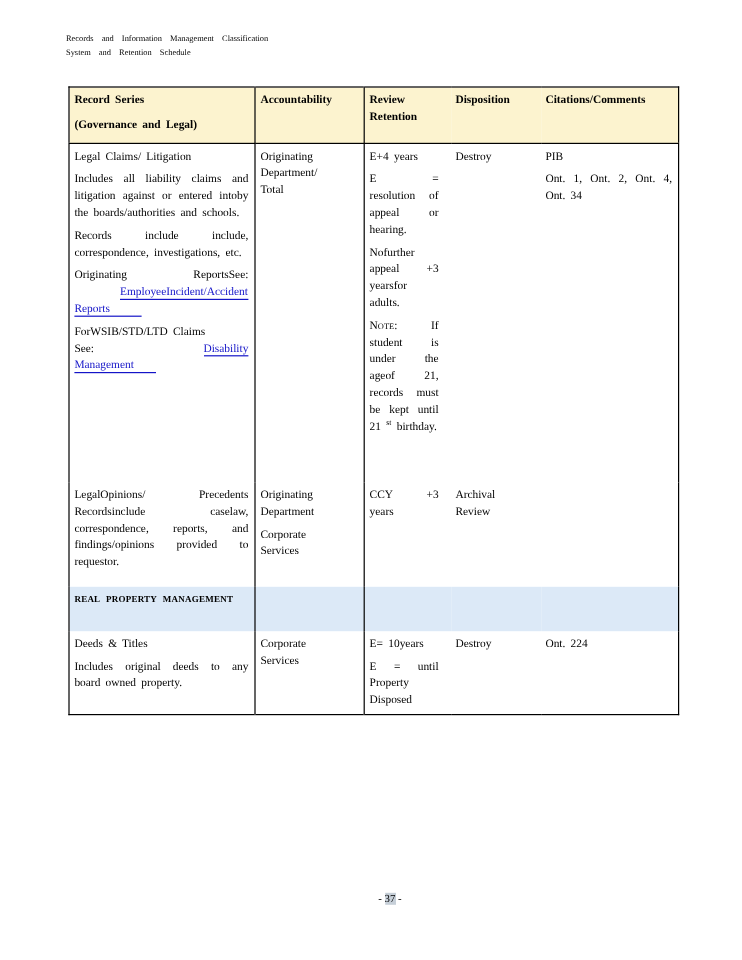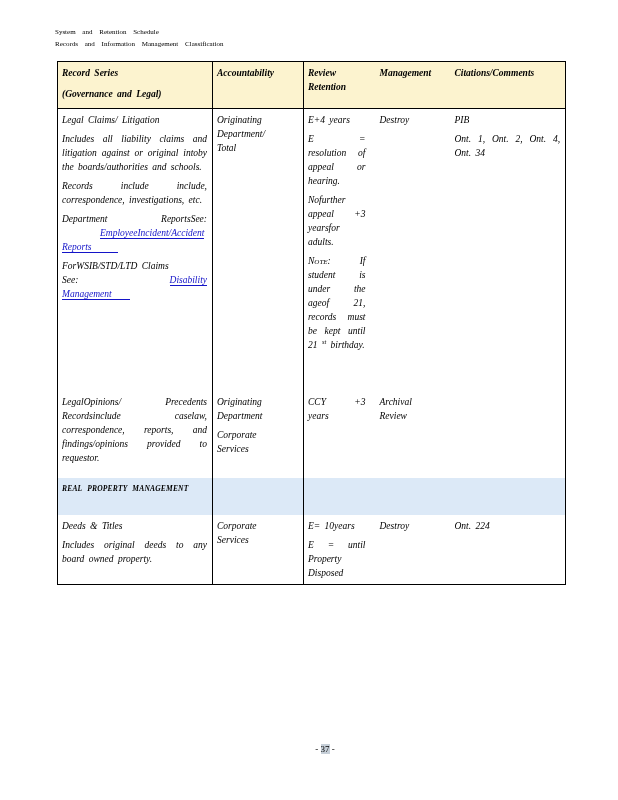--- a/index.html
+++ b/index.html
@@ -13,24 +13,23 @@
   html,body{ background:#ffffff; }
   body{
     width:618px; height:800px; position:relative; overflow:hidden;
     font-family:"Liberation Serif","DejaVu Serif",serif; color:#000;
   }
   .doc-header{
     position:absolute; left:55px; top:26px; width:220px;
     font-size:7px; line-height:12px; word-spacing:5px; white-space:nowrap;
   }
   .rms-table{
-    position:absolute; left:57px; top:61px; width:508px;
+    position:absolute; left:57px; top:72px; width:508px;
     border-collapse:collapse; table-layout:fixed;
     border:1.5px solid var(--border);
-    font-style:italic;
   }
   .rms-table th, .rms-table td{
     vertical-align:top; text-align:left;
     font-size:9.5px; line-height:14px; word-spacing:2px;
     padding:4px 5px 4px 4px;
   }
   th.c1, td.c1{ border-right:1.5px solid var(--border); }
   th.c2, td.c2{ border-right:1.5px solid var(--border); }
   thead th{
     background:var(--section-header-bg, var(--header-bg));
@@ -66,22 +65,22 @@
     text-align:center; font-size:9px;
   }
   .page-field{ background:var(--page-field-bg); }
 </style>
 </head>
 <body>
 
 <div class="page">
 
   <header class="doc-header">
+    <div>Records and Information Management Classification</div>
     <div>System and Retention Schedule</div>
-    <div>Records and Information Management Classification</div>
   </header>
 
   <table class="rms-table">
     <colgroup>
       <col style="width:155px">
         <col style="width:91px">
         <col style="width:72px">
         <col style="width:75px">
         <col style="width:115px">
     </colgroup>
@@ -91,35 +90,35 @@
           <div class="hline">Record Series</div>
           <div class="hline sub">(Governance and Legal)</div>
         </th>
         <th class="c2">
           <div class="hline">Accountability</div>
         </th>
         <th class="c3">
           <div class="hline">Review Retention</div>
         </th>
         <th class="c4">
-          <div class="hline">Management</div>
+          <div class="hline">Disposition</div>
         </th>
         <th class="c5">
           <div class="hline">Citations/Comments</div>
         </th>
       </tr>
     </thead>
     <tbody>
       <tr class="row-legal-claims">
         <td class="c1">
           <p>Legal Claims/ Litigation</p>
-          <p>Includes all liability claims and litigation against or original intoby the boards/authorities and schools.</p>
+          <p>Includes all liability claims and litigation against or entered intoby the boards/authorities and schools.</p>
           <p>Records include include, correspondence, investigations, etc.</p>
           <p>
-            <span>Department ReportsSee:</span>
+            <span>Originating ReportsSee:</span>
             <a class="doc-link pad-lg">EmployeeIncident/Accident Reports</a>
           </p>
           <p>
             <span>ForWSIB/STD/LTD Claims</span><br>
             <span>See:</span>
             <a class="doc-link pad-md">Disability Management</a>
           </p>
         </td>
         <td class="c2">
           <p>Originating Department/ Total</p>

